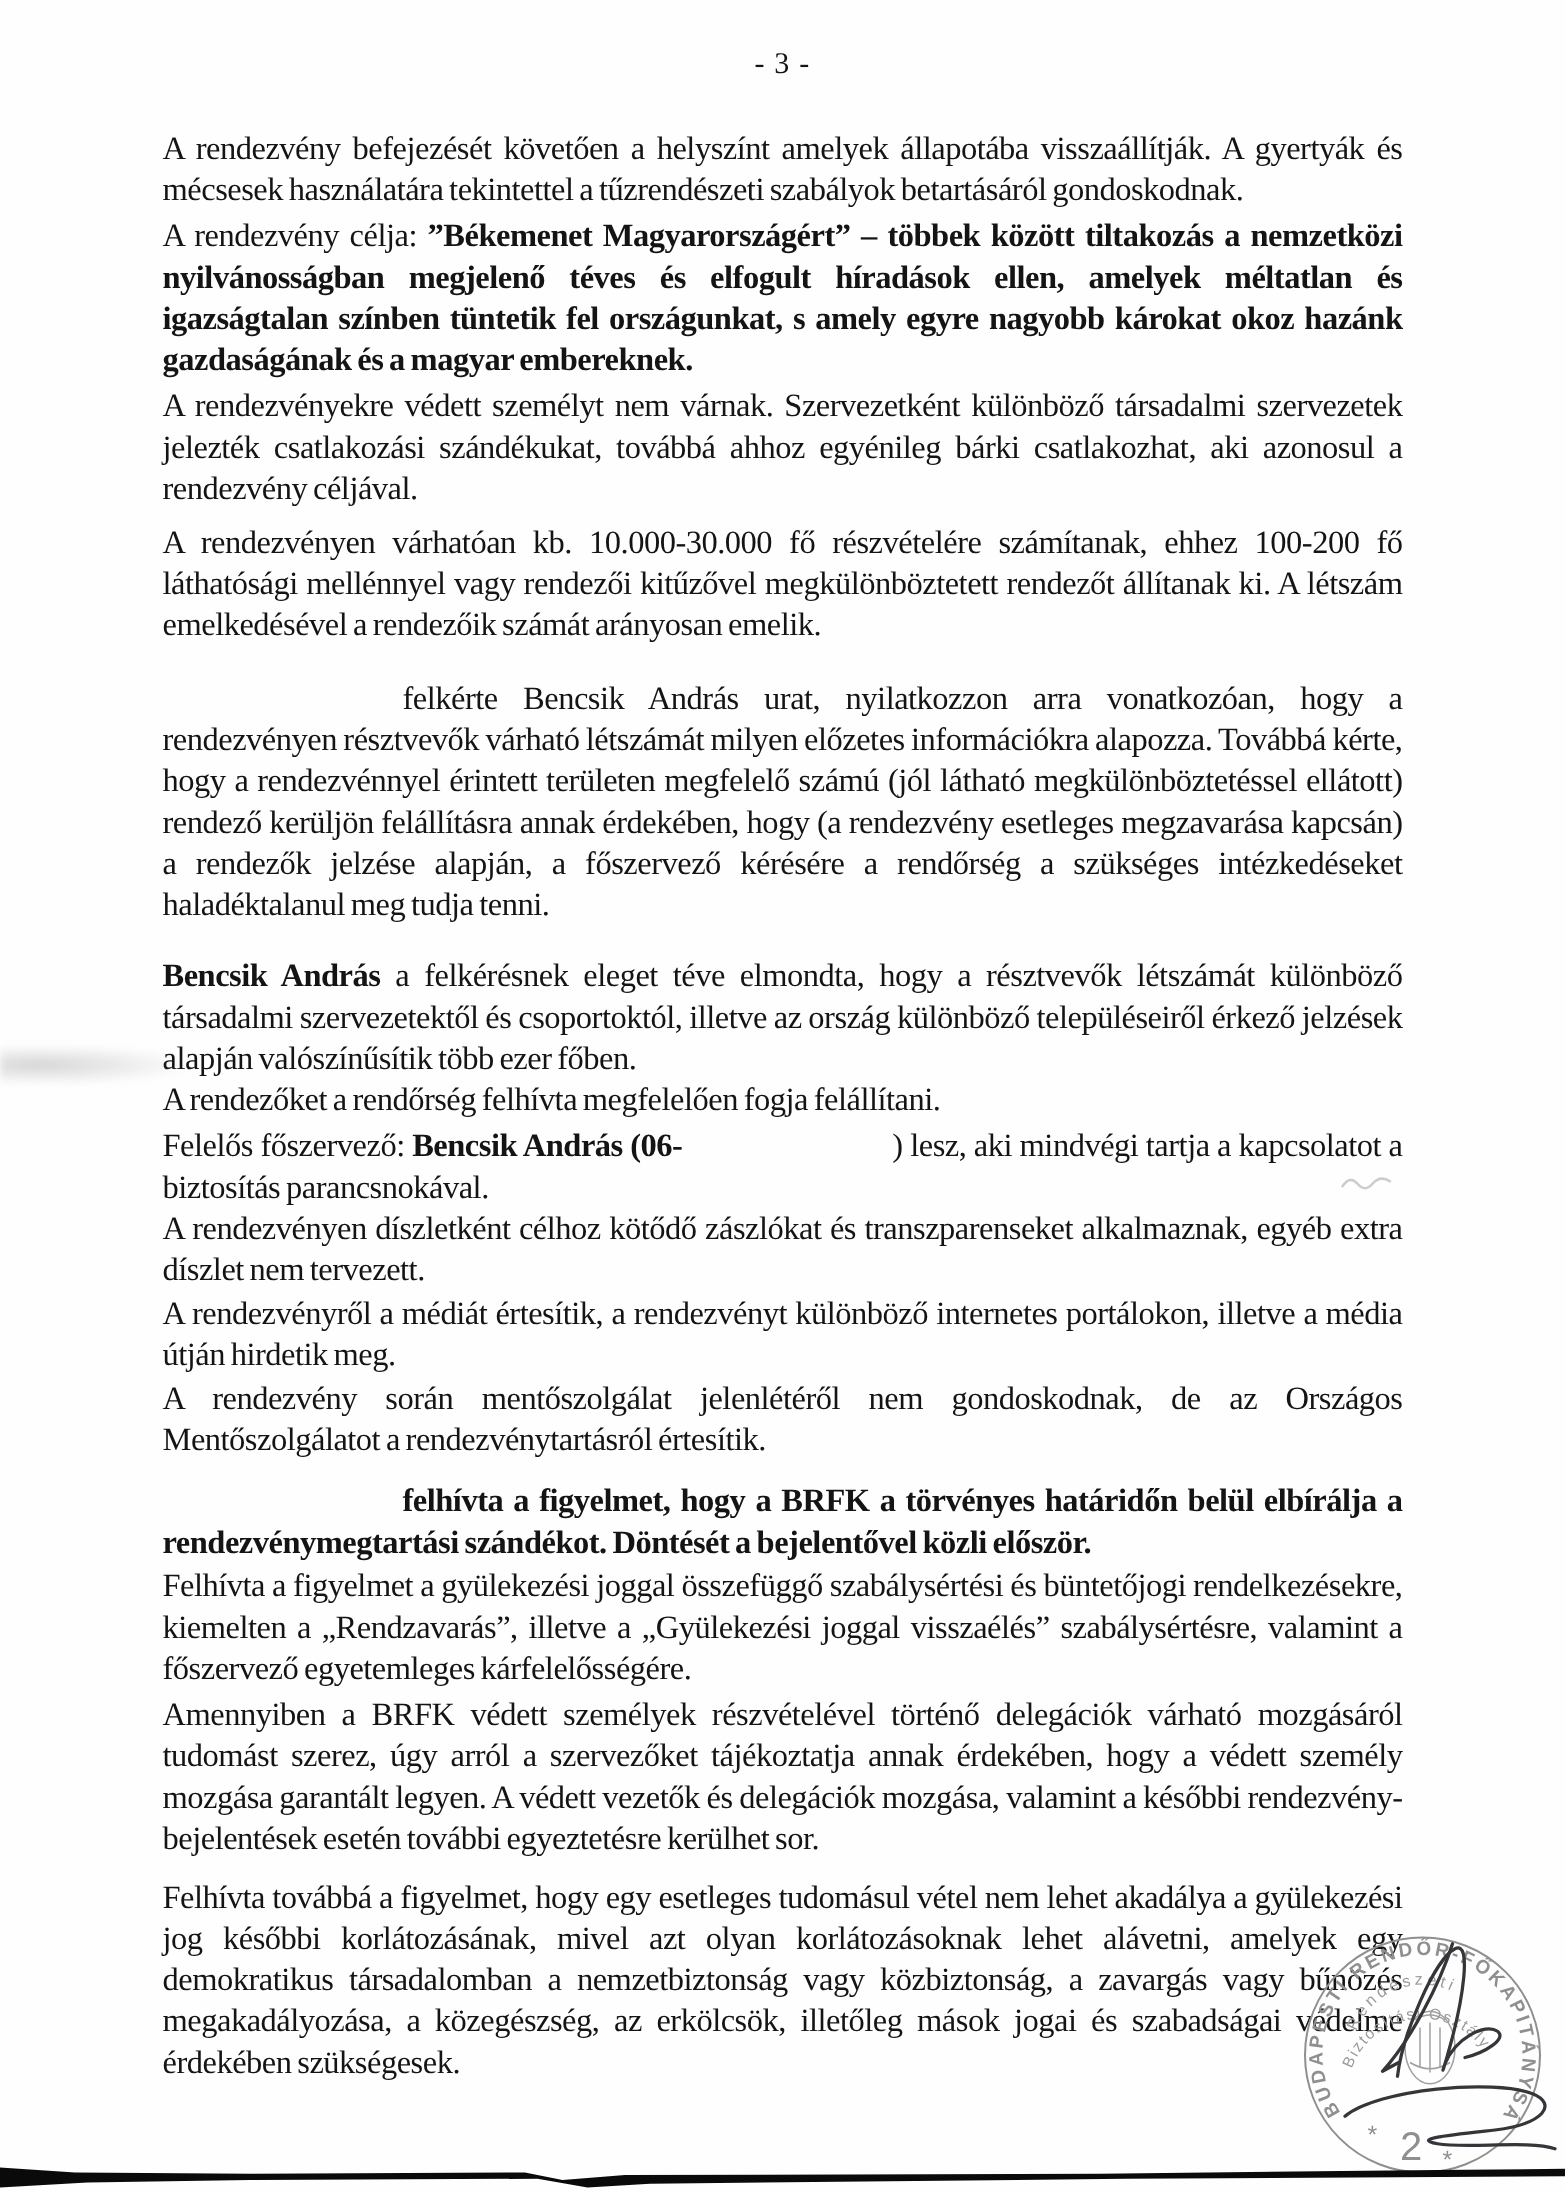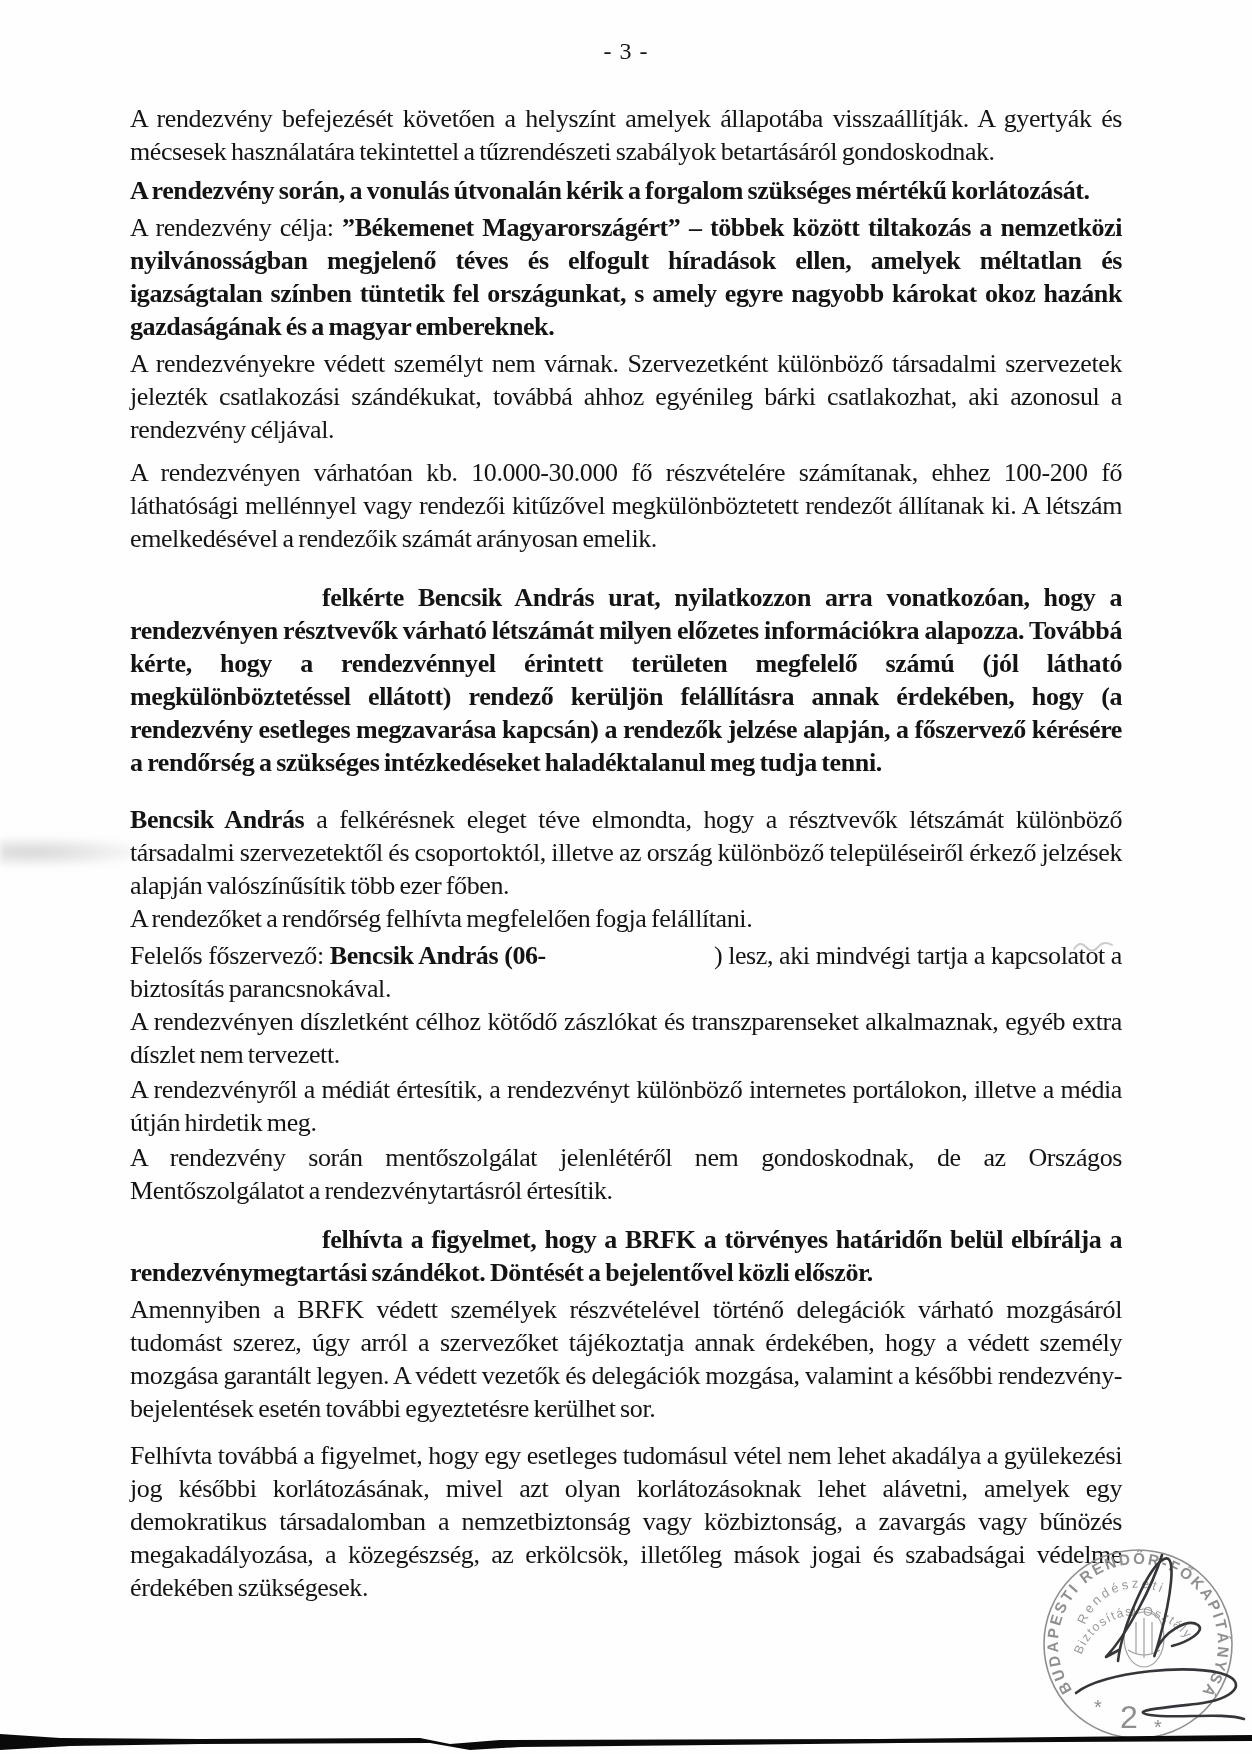--- a/index.html
+++ b/index.html
@@ -14,53 +14,53 @@
   }
   .doc-body{
     position:absolute;left:130px;top:102px;width:992px;
     font-size:26px;line-height:33px;letter-spacing:-0.4px;word-spacing:-1.5px;
     text-align:justify;
   }
   .para{margin:0 0 0 0;}
   .mt2{margin-top:2px}.mt6{margin-top:6px}.mt8{margin-top:4px}.mt10{margin-top:10px}
   .mt14{margin-top:14px}.mt16{margin-top:16px}.mt24{margin-top:24px}.mt26{margin-top:26px}
   .b{font-weight:700;}
-  .indent-first{text-indent:192px;font-weight:bold;}
+  .indent-first{text-indent:192px;}
   .redacted-gap{display:inline-block;width:168px;height:1px;}
   .scan-smudge{
     position:absolute;left:0;top:836px;width:155px;height:32px;
     background:radial-gradient(ellipse at 20% 50%, rgba(110,110,110,.28), rgba(110,110,110,0) 72%);
     filter:blur(3px);
   }
   .ink-mark{position:absolute;left:1072px;top:936px;}
   .stamp-svg{position:absolute;left:1040px;top:1546px;}
   .signature-svg{position:absolute;left:1010px;top:1515px;}
   .page-edge{position:absolute;left:0;top:1731px;}
 </style>
 </head>
 <body>
 
 <div class="page">
 
   <div class="page-number">- 3 -</div>
 
   <div class="doc-body">
     <p class="para"><span>A rendezvény befejezését követően a helyszínt amelyek állapotába visszaállítják. A gyertyák és mécsesek használatára tekintettel a tűzrendészeti szabályok betartásáról gondoskodnak.</span></p>
-    <p class="para mt6 b"><span>A rendezvény során, a vonulás útvonalán kérik a forgalom szükséges mértékű korlátozását.</span></p>
     <p class="para mt8"><span>A rendezvény célja: </span><span class="b">”Békemenet Magyarországért” – többek között tiltakozás a nemzetközi nyilvánosságban megjelenő téves és elfogult híradások ellen, amelyek méltatlan és igazságtalan színben tüntetik fel országunkat, s amely egyre nagyobb károkat okoz hazánk gazdaságának és a magyar embereknek.</span></p>
     <p class="para mt8"><span>A rendezvényekre védett személyt nem várnak. Szervezetként különböző társadalmi szervezetek jelezték csatlakozási szándékukat, továbbá ahhoz egyénileg bárki csatlakozhat, aki azonosul a rendezvény céljával.</span></p>
     <p class="para mt10"><span>A rendezvényen várhatóan kb. 10.000-30.000 fő részvételére számítanak, ehhez 100-200 fő láthatósági mellénnyel vagy rendezői kitűzővel megkülönböztetett rendezőt állítanak ki. A létszám emelkedésével a rendezőik számát arányosan emelik.</span></p>
     <p class="para mt26 indent-first"><span>felkérte Bencsik András urat, nyilatkozzon arra vonatkozóan, hogy a rendezvényen résztvevők várható létszámát milyen előzetes információkra alapozza. Továbbá kérte, hogy a rendezvénnyel érintett területen megfelelő számú (jól látható megkülönböztetéssel ellátott) rendező kerüljön felállításra annak érdekében, hogy (a rendezvény esetleges megzavarása kapcsán) a rendezők jelzése alapján, a főszervező kérésére a rendőrség a szükséges intézkedéseket haladéktalanul meg tudja tenni.</span></p>
     <p class="para mt24"><span class="b">Bencsik András</span><span> a felkérésnek eleget téve elmondta, hogy a résztvevők létszámát különböző társadalmi szervezetektől és csoportoktól, illetve az ország különböző településeiről érkező jelzések alapján valószínűsítik több ezer főben.</span></p>
     <p class="para"><span>A rendezőket a rendőrség felhívta megfelelően fogja felállítani.</span></p>
     <p class="para mt8"><span>Felelős főszervező: </span><span class="b">Bencsik András (06-</span><span class="redacted-gap"></span><span>) lesz, aki mindvégi tartja a kapcsolatot a biztosítás parancsnokával.</span></p>
     <p class="para"><span>A rendezvényen díszletként célhoz kötődő zászlókat és transzparenseket alkalmaznak, egyéb extra díszlet nem tervezett.</span></p>
     <p class="para mt2"><span>A rendezvényről a médiát értesítik, a rendezvényt különböző internetes portálokon, illetve a média útján hirdetik meg.</span></p>
     <p class="para mt2"><span>A rendezvény során mentőszolgálat jelenlétéről nem gondoskodnak, de az Országos Mentőszolgálatot a rendezvénytartásról értesítik.</span></p>
     <p class="para mt16 indent-first b"><span>felhívta a figyelmet, hogy a BRFK a törvényes határidőn belül elbírálja a rendezvénymegtartási szándékot. Döntését a bejelentővel közli először.</span></p>
+    <p class="para mt2"><span>Felhívta a figyelmet a gyülekezési joggal összefüggő szabálysértési és büntetőjogi rendelkezésekre, kiemelten a „Rendzavarás”, illetve a „Gyülekezési joggal visszaélés” szabálysértésre, valamint a főszervező egyetemleges kárfelelősségére.</span></p>
     <p class="para mt8"><span>Amennyiben a BRFK védett személyek részvételével történő delegációk várható mozgásáról tudomást szerez, úgy arról a szervezőket tájékoztatja annak érdekében, hogy a védett személy mozgása garantált legyen. A védett vezetők és delegációk mozgása, valamint a későbbi rendezvény-bejelentések esetén további egyeztetésre kerülhet sor.</span></p>
     <p class="para mt14"><span>Felhívta továbbá a figyelmet, hogy egy esetleges tudomásul vétel nem lehet akadálya a gyülekezési jog későbbi korlátozásának, mivel azt olyan korlátozásoknak lehet alávetni, amelyek egy demokratikus társadalomban a nemzetbiztonság vagy közbiztonság, a zavargás vagy bűnözés megakadályozása, a közegészség, az erkölcsök, illetőleg mások jogai és szabadságai védelme érdekében szükségesek.</span></p>
   </div>
 
   <div class="scan-smudge"></div>
 
   <svg class="ink-mark" width="44" height="20" viewBox="0 0 44 20">
     <path d="M2,13 q6,-9 12,-2 q6,7 12,0 q6,-7 14,-2" fill="none" stroke="#cccccc" stroke-width="2" stroke-linecap="round"></path>
   </svg>
 

